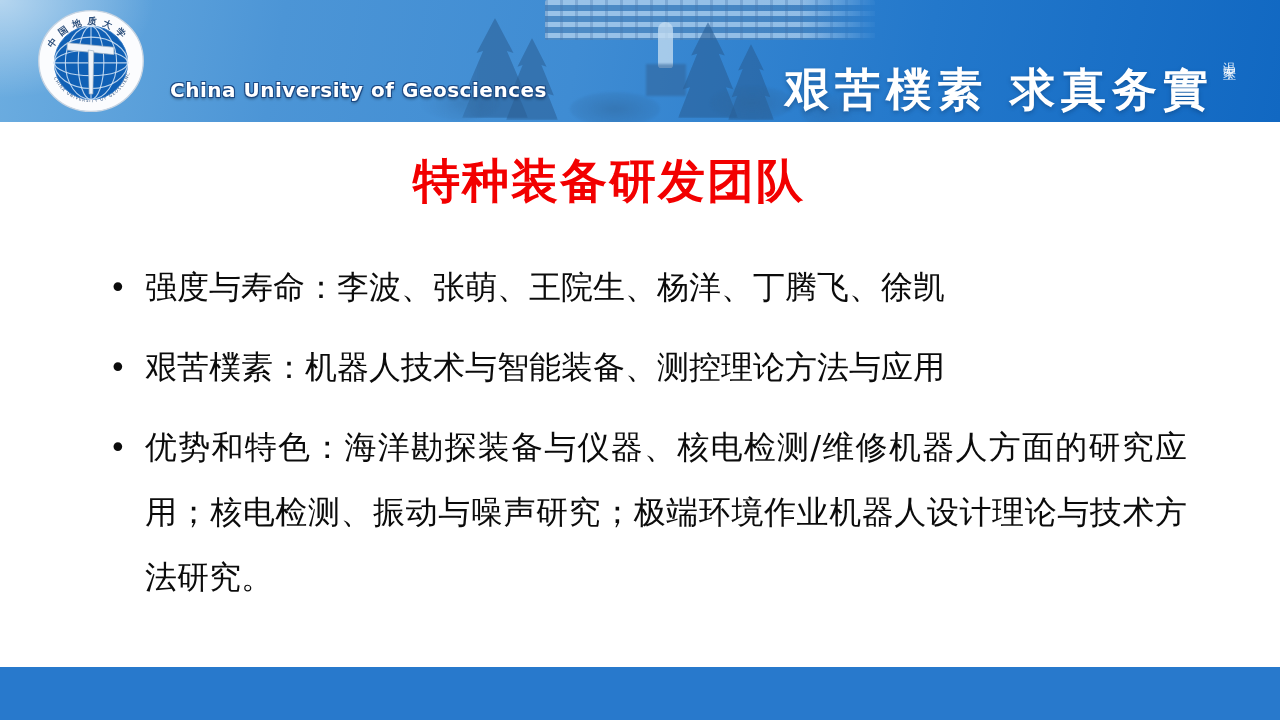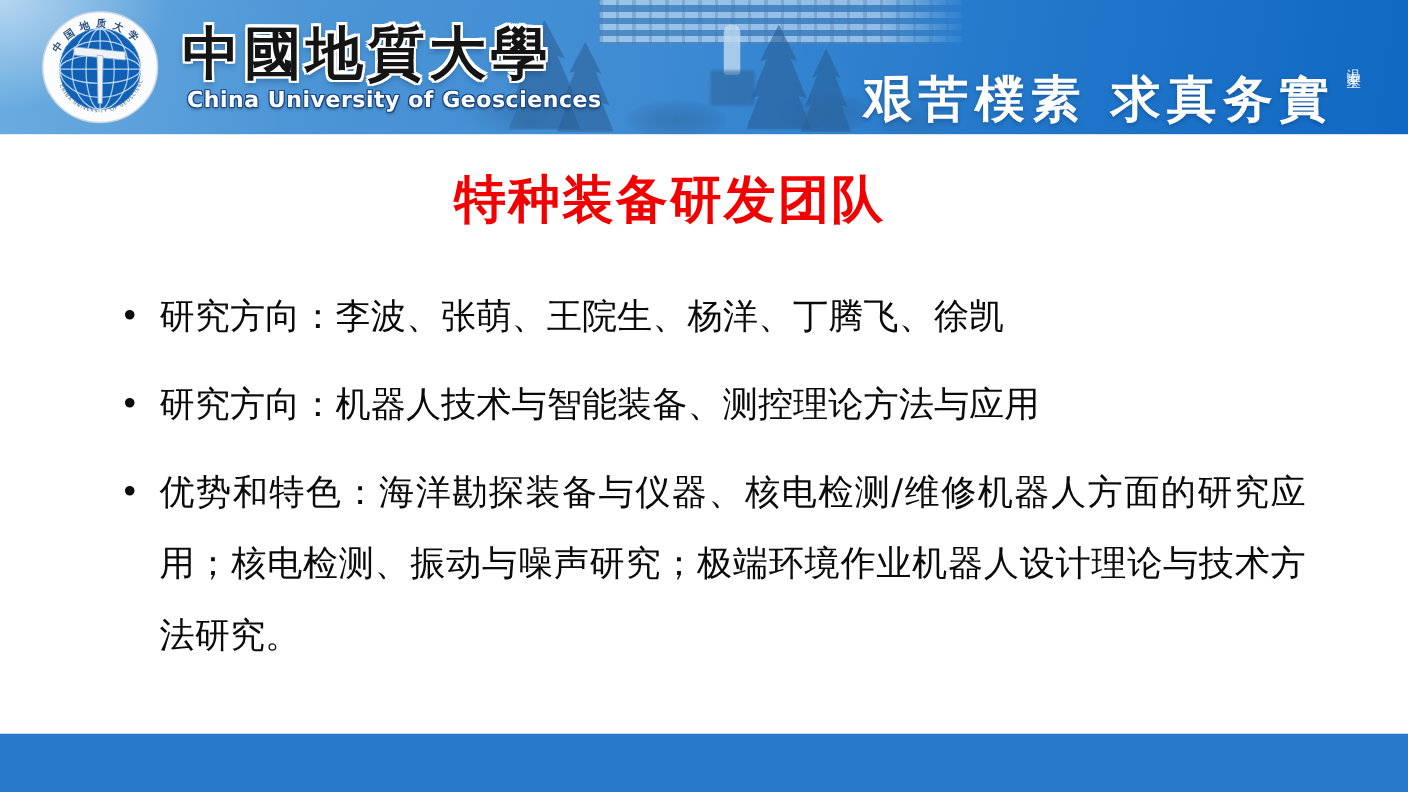--- a/index.html
+++ b/index.html
@@ -166,31 +166,30 @@
           <line x1="-40" y1="2" x2="40" y2="2"></line>
           <line x1="0" y1="-38" x2="0" y2="42"></line>
         </g>
         <g fill="#eef3f9" stroke="#9fb2c6" stroke-width="0.8">
           <path d="M -26 -20 L 25 -15 L 25 -7 L -26 -12 Z"></path>
           <path d="M -3 -12 L 3 -11 L 2 36 L -2 36 Z"></path>
         </g>
       </svg>
     </div>
 
-    <div class="brand-cn">中國地質大學</div>
     <div class="brand-en">China University of Geosciences</div>
 
     <div class="motto">艰苦樸素 求真务實</div>
     <div class="signature">温家宝</div>
   </header>
 
   <main>
     <h1 class="title">特种装备研发团队</h1>
 
     <ul class="bullets">
-      <li>研究方向：李波、张萌、王院生、杨洋、丁腾飞、徐凯</li>
-      <li>研究方向：机器人技术与智能装备、测控理论方法与应用</li>
+      <li>强度与寿命：李波、张萌、王院生、杨洋、丁腾飞、徐凯</li>
+      <li>艰苦樸素：机器人技术与智能装备、测控理论方法与应用</li>
       <li>优势和特色：海洋勘探装备与仪器、核电检测/维修机器人方面的研究应用；核电检测、振动与噪声研究；极端环境作业机器人设计理论与技术方法研究。</li>
     </ul>
   </main>
 
   <footer class="footer-bar"></footer>
 </div>
 
 </body></html>

